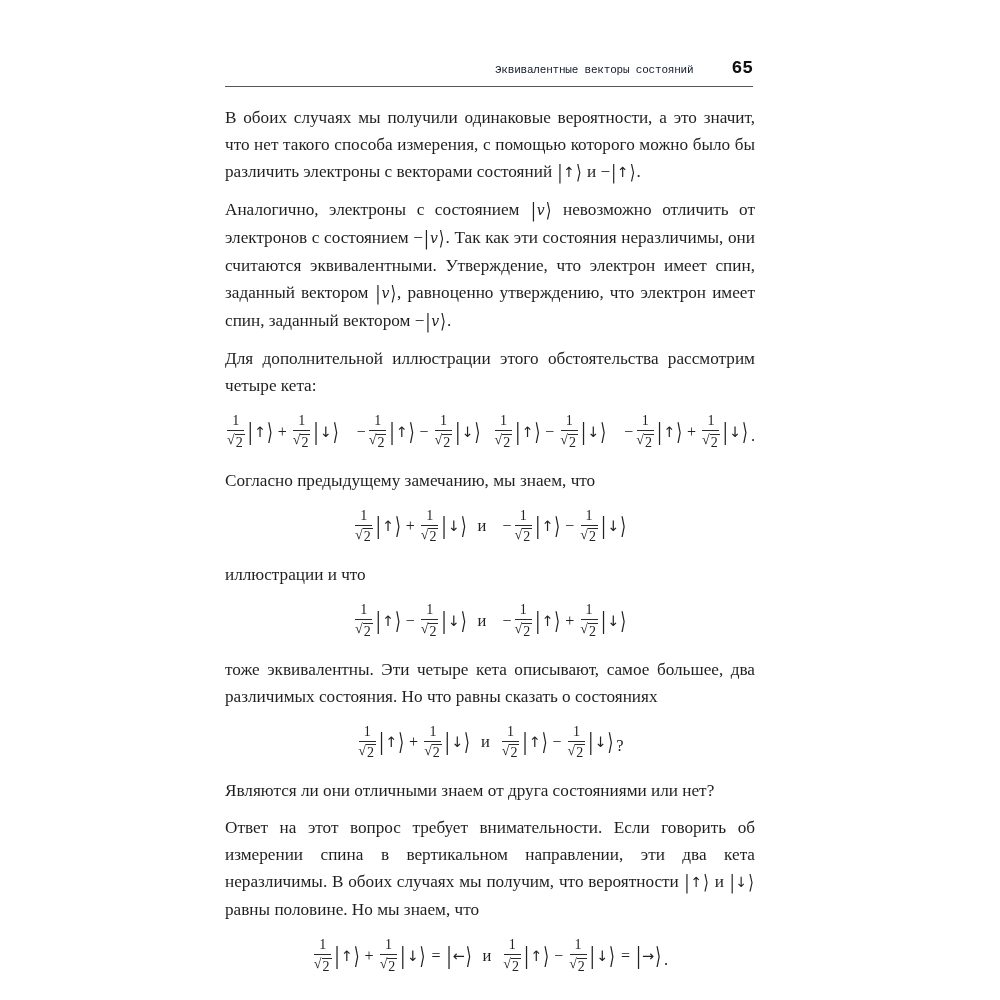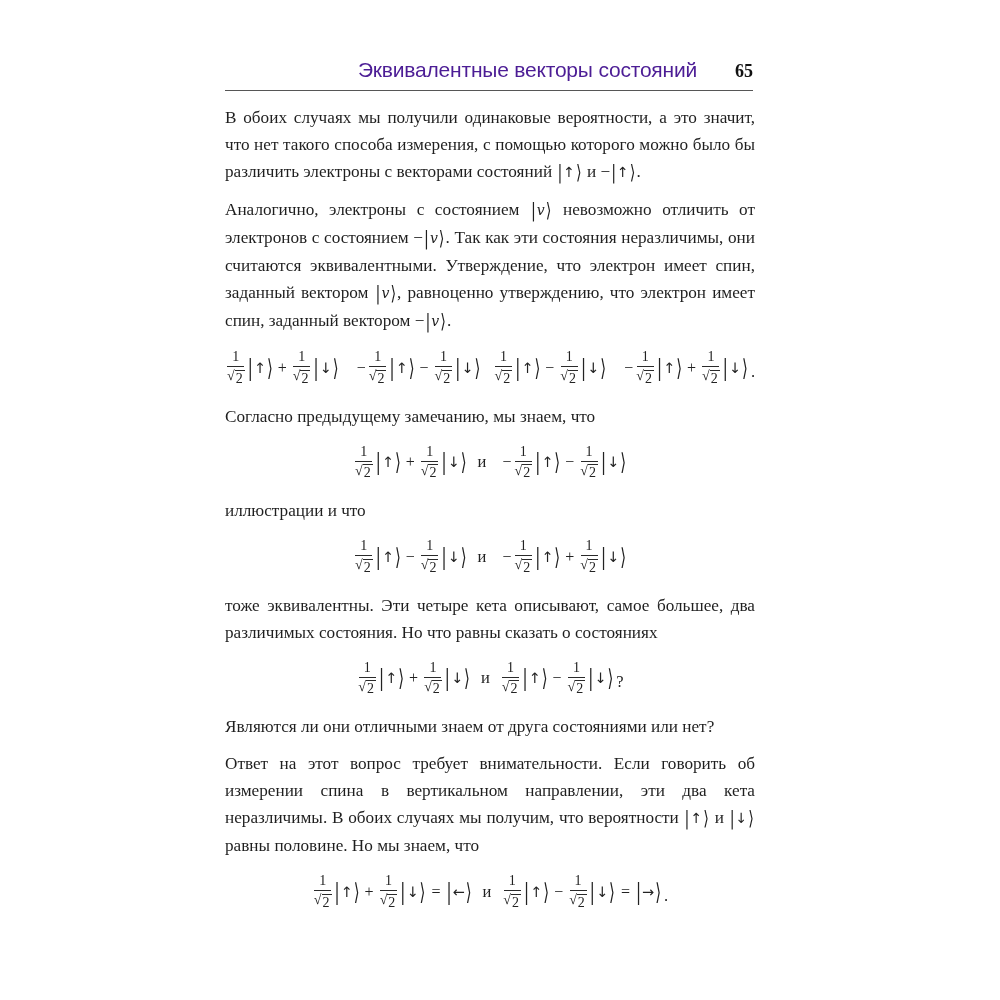--- a/index.html
+++ b/index.html
@@ -16,27 +16,27 @@
     position:absolute;
     left:225px;top:58px;
     width:528px;
     display:flex;
     justify-content:flex-end;
     align-items:baseline;
     border-bottom:1.5px solid #565656;
     padding-bottom:8px;
   }
   .rh-title{
-    font-family:Liberation Sans, sans-serif;
-    font-size:21px;
+    font-family:Liberation Mono, monospace;
+    font-size:11px;
     letter-spacing:-0.2px;
-    color:#4c1d95;
+    color:#0f172a;
   }
   .rh-num{
-    font-family:Liberation Serif, serif;
+    font-family:Liberation Mono, monospace;
     font-weight:700;
     font-size:18px;
     margin-left:38px;
     color:#111111;
   }
   
   .content{
     position:absolute;
     left:225px;top:104px;
     width:530px;
@@ -107,20 +107,21 @@
 <body>
 
 <div class="page">
   <div class="running-head">
     <span class="rh-title">Эквивалентные векторы состояний</span>
     <span class="rh-num">65</span>
   </div>
   <div class="content" id="content">
       <p class="para">В обоих случаях мы получили одинаковые вероятности, а это значит, что нет такого способа измерения, с помощью которого можно было бы различить электроны с векторами состояний <span class="ket iket"><span class="kbar">|</span><span class="ksym">↑</span><span class="kangle">⟩</span></span> и −<span class="ket iket"><span class="kbar">|</span><span class="ksym">↑</span><span class="kangle">⟩</span></span>.</p>
       <p class="para">Аналогично, электроны с состоянием <span class="ket iket"><span class="kbar">|</span><span class="ksym it">v</span><span class="kangle">⟩</span></span> невозможно отличить от электронов с состоянием −<span class="ket iket"><span class="kbar">|</span><span class="ksym it">v</span><span class="kangle">⟩</span></span>. Так как эти состояния неразличимы, они считаются эквивалентными. Утверждение, что электрон имеет спин, заданный вектором <span class="ket iket"><span class="kbar">|</span><span class="ksym it">v</span><span class="kangle">⟩</span></span>, равноценно утверждению, что электрон имеет спин, заданный вектором −<span class="ket iket"><span class="kbar">|</span><span class="ksym it">v</span><span class="kangle">⟩</span></span>.</p>
+      <p class="para">Для дополнительной иллюстрации этого обстоятельства рассмотрим четыре кета:</p>
       <div class="formula">
         <span class="frac">
           <span class="num">1</span>
           <span class="den">
             <span class="radsign">√</span>
             <span class="rad">2</span>
           </span>
         </span>
         <span class="ket"><span class="kbar">|</span><span class="ksym">↑</span><span class="kangle">⟩</span></span>
         <span class="op">+</span>

